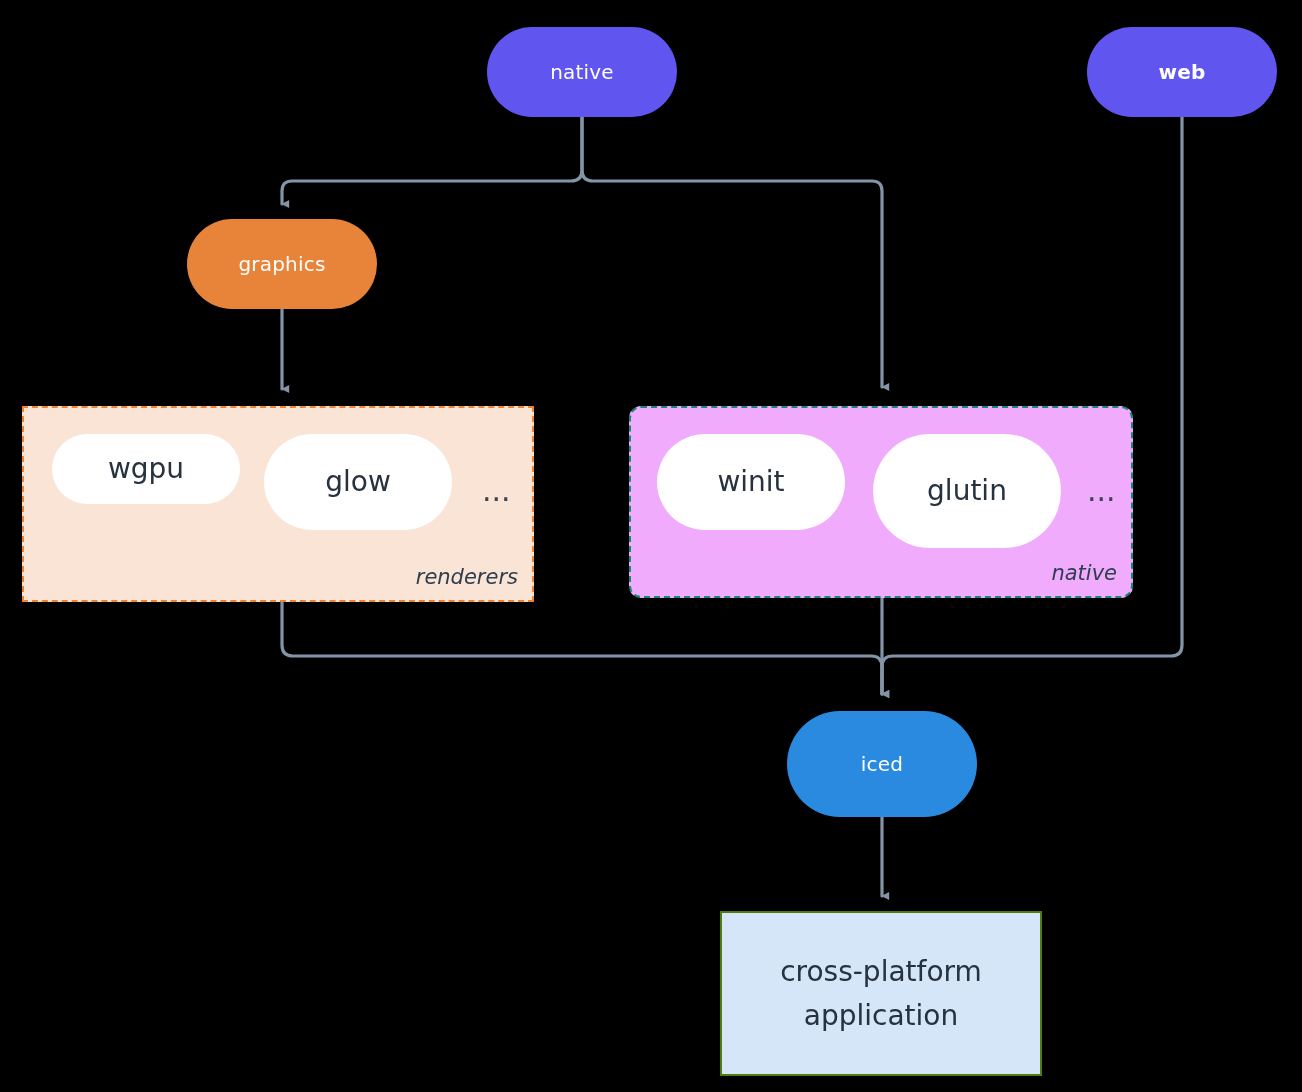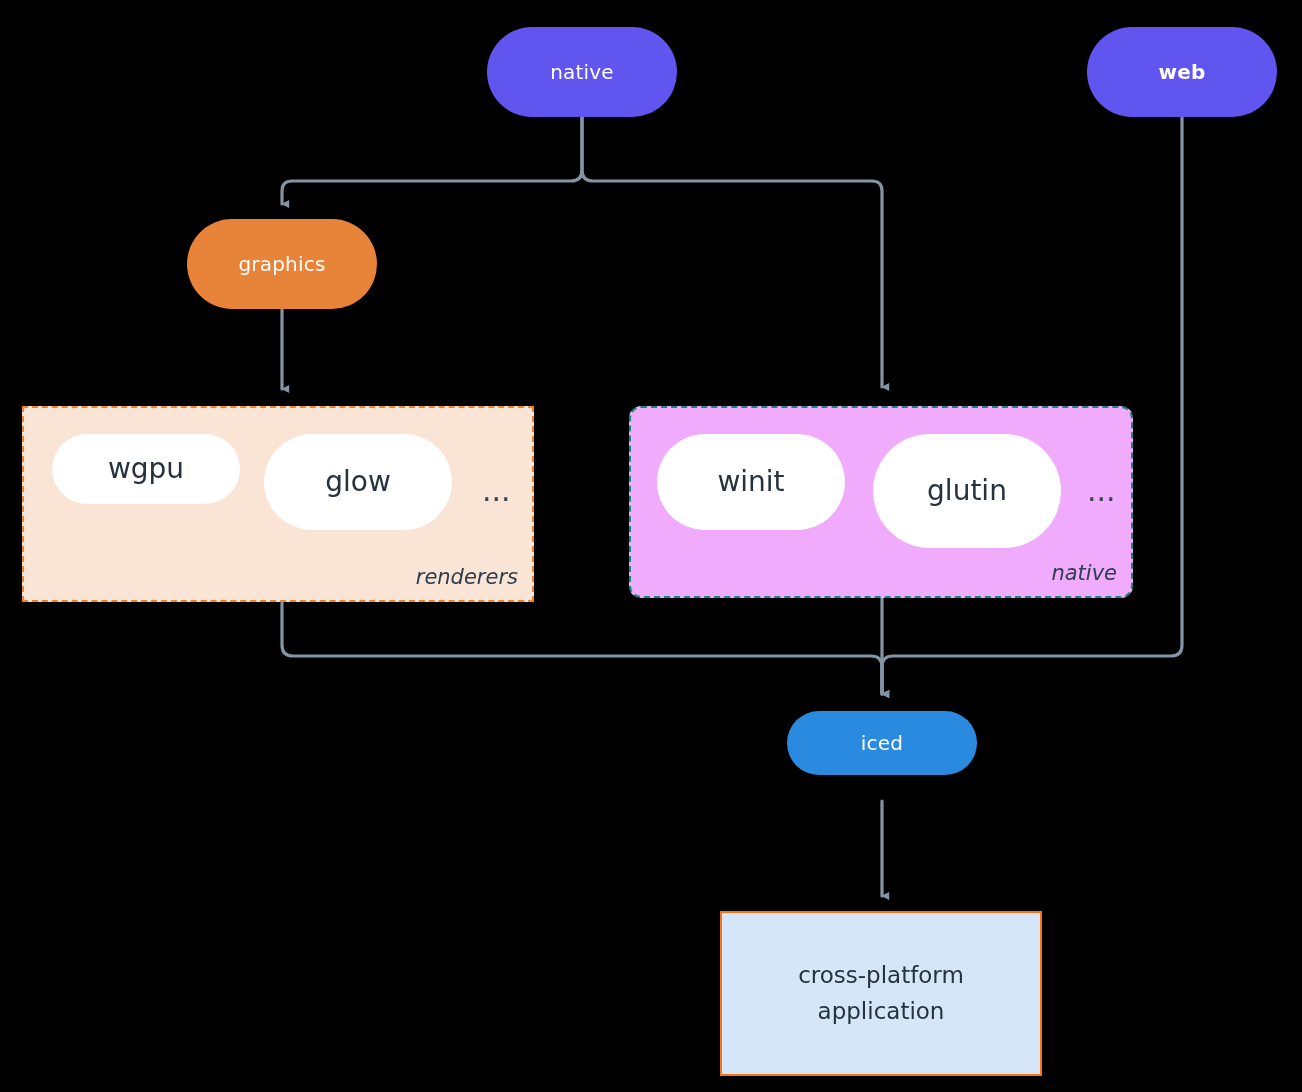--- a/index.html
+++ b/index.html
@@ -47,21 +47,21 @@
   .pill-web {
     left: 1087px; top: 27px;
     width: 190px; height: 90px; font-weight: bold;
   }
   .pill-graphics {
     left: 187px; top: 219px;
     width: 190px; height: 90px;
   }
   .pill-iced {
     left: 787px; top: 711px;
-    width: 190px; height: 64px;
+    width: 190px; height: 106px;
   }
 
   
   .cluster {
     position: absolute;
     box-sizing: border-box;
     border-style: dashed;
     border-width: 2px;
   }
   .cluster-renderers {
@@ -99,27 +99,27 @@
     line-height: 1;
   }
 
   
   .rect-node {
     position: absolute;
     left: 720px; top: 911px;
     width: 322px; height: 165px;
     box-sizing: border-box;
     background: #d4e6f8;
-    border: 2px solid #f97316;
+    border: 2px solid #4d7c0f;
     display: flex;
     flex-direction: column;
     align-items: center;
     justify-content: center;
     color: #27323f;
-    font-size: 23px;
+    font-size: 28px;
     line-height: 1.55;
   }
 </style>
 </head>
 <body>
 
 <div id="stage">
 
   <svg id="edges" viewBox="0 0 1302 1092" xmlns="http://www.w3.org/2000/svg">
     <defs>

